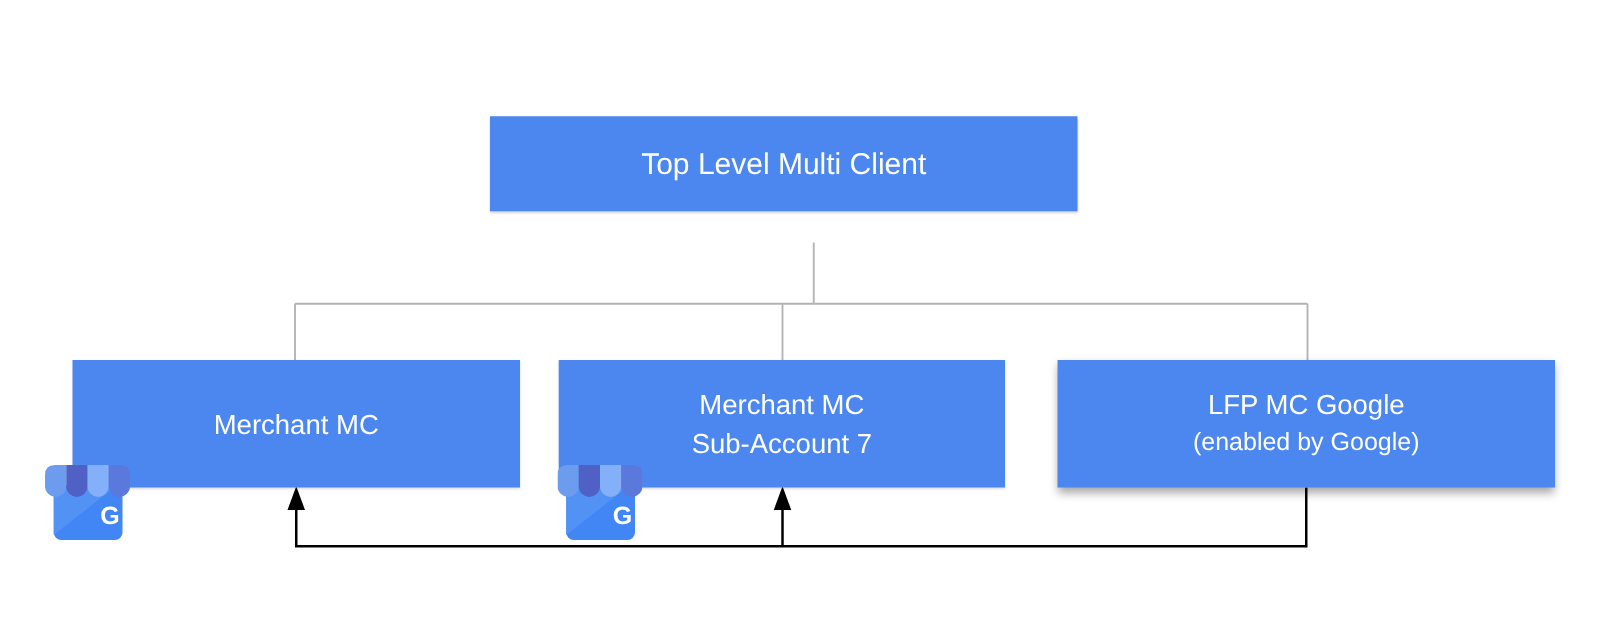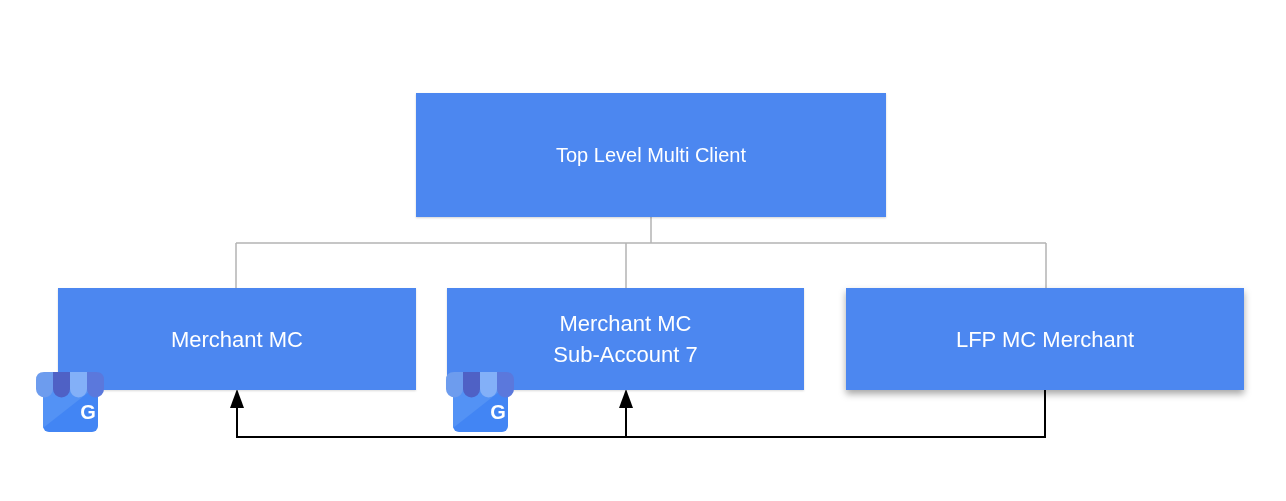--- a/index.html
+++ b/index.html
@@ -21,22 +21,22 @@
     background: #4C87F0;
     color: #ffffff;
     display: flex;
     flex-direction: column;
     justify-content: center;
     align-items: center;
     text-align: center;
   }
   .box .l1, .box .l2 { display: block; }
   #node-top {
-    left: 416px; top: 93px; width: 470px; height: 124px;
-    font-size: 20px; line-height: 41px;
+    left: 392px; top: 93px; width: 470px; height: 76px;
+    font-size: 24px; line-height: 41px;
     box-shadow: 0 1px 2px rgba(0,0,0,0.18);
   }
   #node-sub1 {
     left: 58px; top: 288px; width: 358px; height: 102px;
     font-size: 22px; line-height: 31px;
     box-shadow: 0 1px 2px rgba(0,0,0,0.15);
   }
   #node-sub2 {
     left: 447px; top: 288px; width: 357px; height: 102px;
     font-size: 22px; line-height: 31px;
@@ -87,21 +87,22 @@
   <div class="box" id="node-sub1">
     <span class="l1">Merchant MC</span>
   </div>
 
   <div class="box" id="node-sub2">
     <span class="l1">Merchant MC</span>
     <span class="l2">Sub-Account 7</span>
   </div>
 
   <div class="box" id="node-lfp">
-    <span class="l1">LFP MC Merchant</span>
+    <span class="l1">LFP MC Google</span>
+    <span class="l2">(enabled by Google)</span>
   </div>
 
   <svg class="gmb-icon" id="gmb-icon-1" viewBox="0 0 68 68" xmlns="http://www.w3.org/2000/svg" aria-hidden="true">
     <rect x="7" y="20" width="55" height="44" rx="6" fill="#4285F4"></rect>
     <path d="M7 60 L7 26 Q7 20 13 20 L58 20 Z" fill="#5392F5"></path>
     <g>
       <path fill="#6D9CEE" d="M0 12 Q0 4 8 4 L17 4 L17 21 A 8.5 8.5 0 0 1 0 21 Z"></path>
       <path fill="#4F61C5" d="M17 4 L34 4 L34 21 A 8.5 8.5 0 0 1 17 21 Z"></path>
       <path fill="#83B0F8" d="M34 4 L51 4 L51 21 A 8.5 8.5 0 0 1 34 21 Z"></path>
       <path fill="#5B78DC" d="M51 4 L60 4 Q68 4 68 12 L68 21 A 8.5 8.5 0 0 1 51 21 Z"></path>

